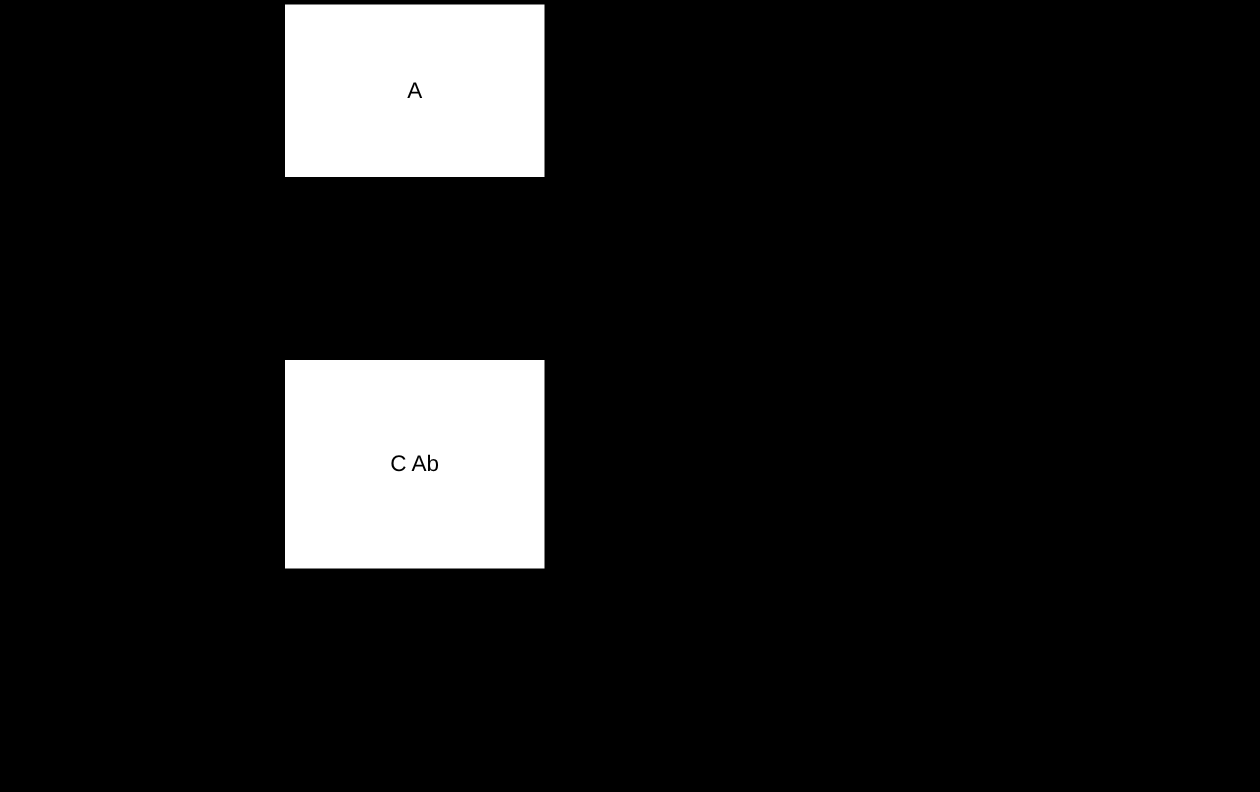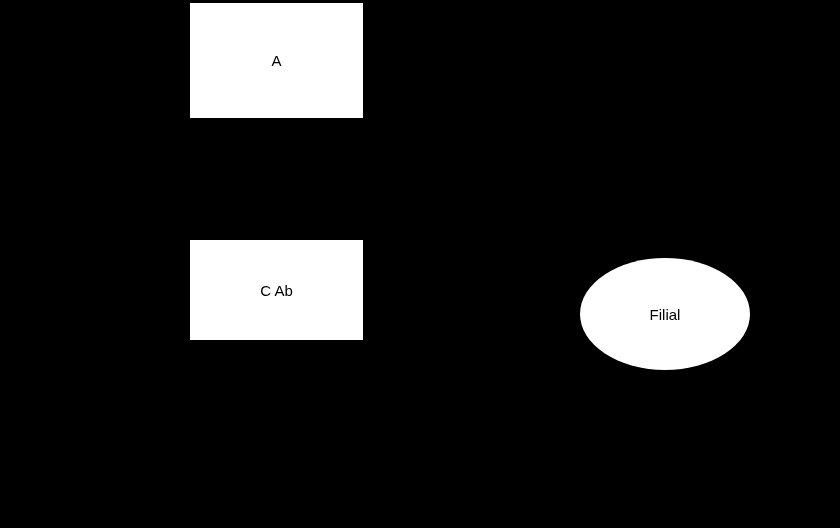--- a/index.html
+++ b/index.html
@@ -50,21 +50,21 @@
       left: 190px;
       top: 3px;
       width: 173px;
       height: 115px;
     }
 
     .node-cab {
       left: 190px;
       top: 240px;
       width: 173px;
-      height: 100px;
+      height: 139px;
     }
 
     .node-filial {
       left: 580px;
       top: 258px;
       width: 170px;
       height: 112px;
     }
   </style>
 </head>
@@ -73,17 +73,14 @@
 <div class="canvas">
 
   <div class="node rect node-a">
     <span class="node-label">A</span>
   </div>
 
   <div class="node rect node-cab">
     <span class="node-label">C Ab</span>
   </div>
 
-  <div class="node ellipse node-filial">
-    <span class="node-label">Filial</span>
-  </div>
 
 </div>
 
 </body></html>

